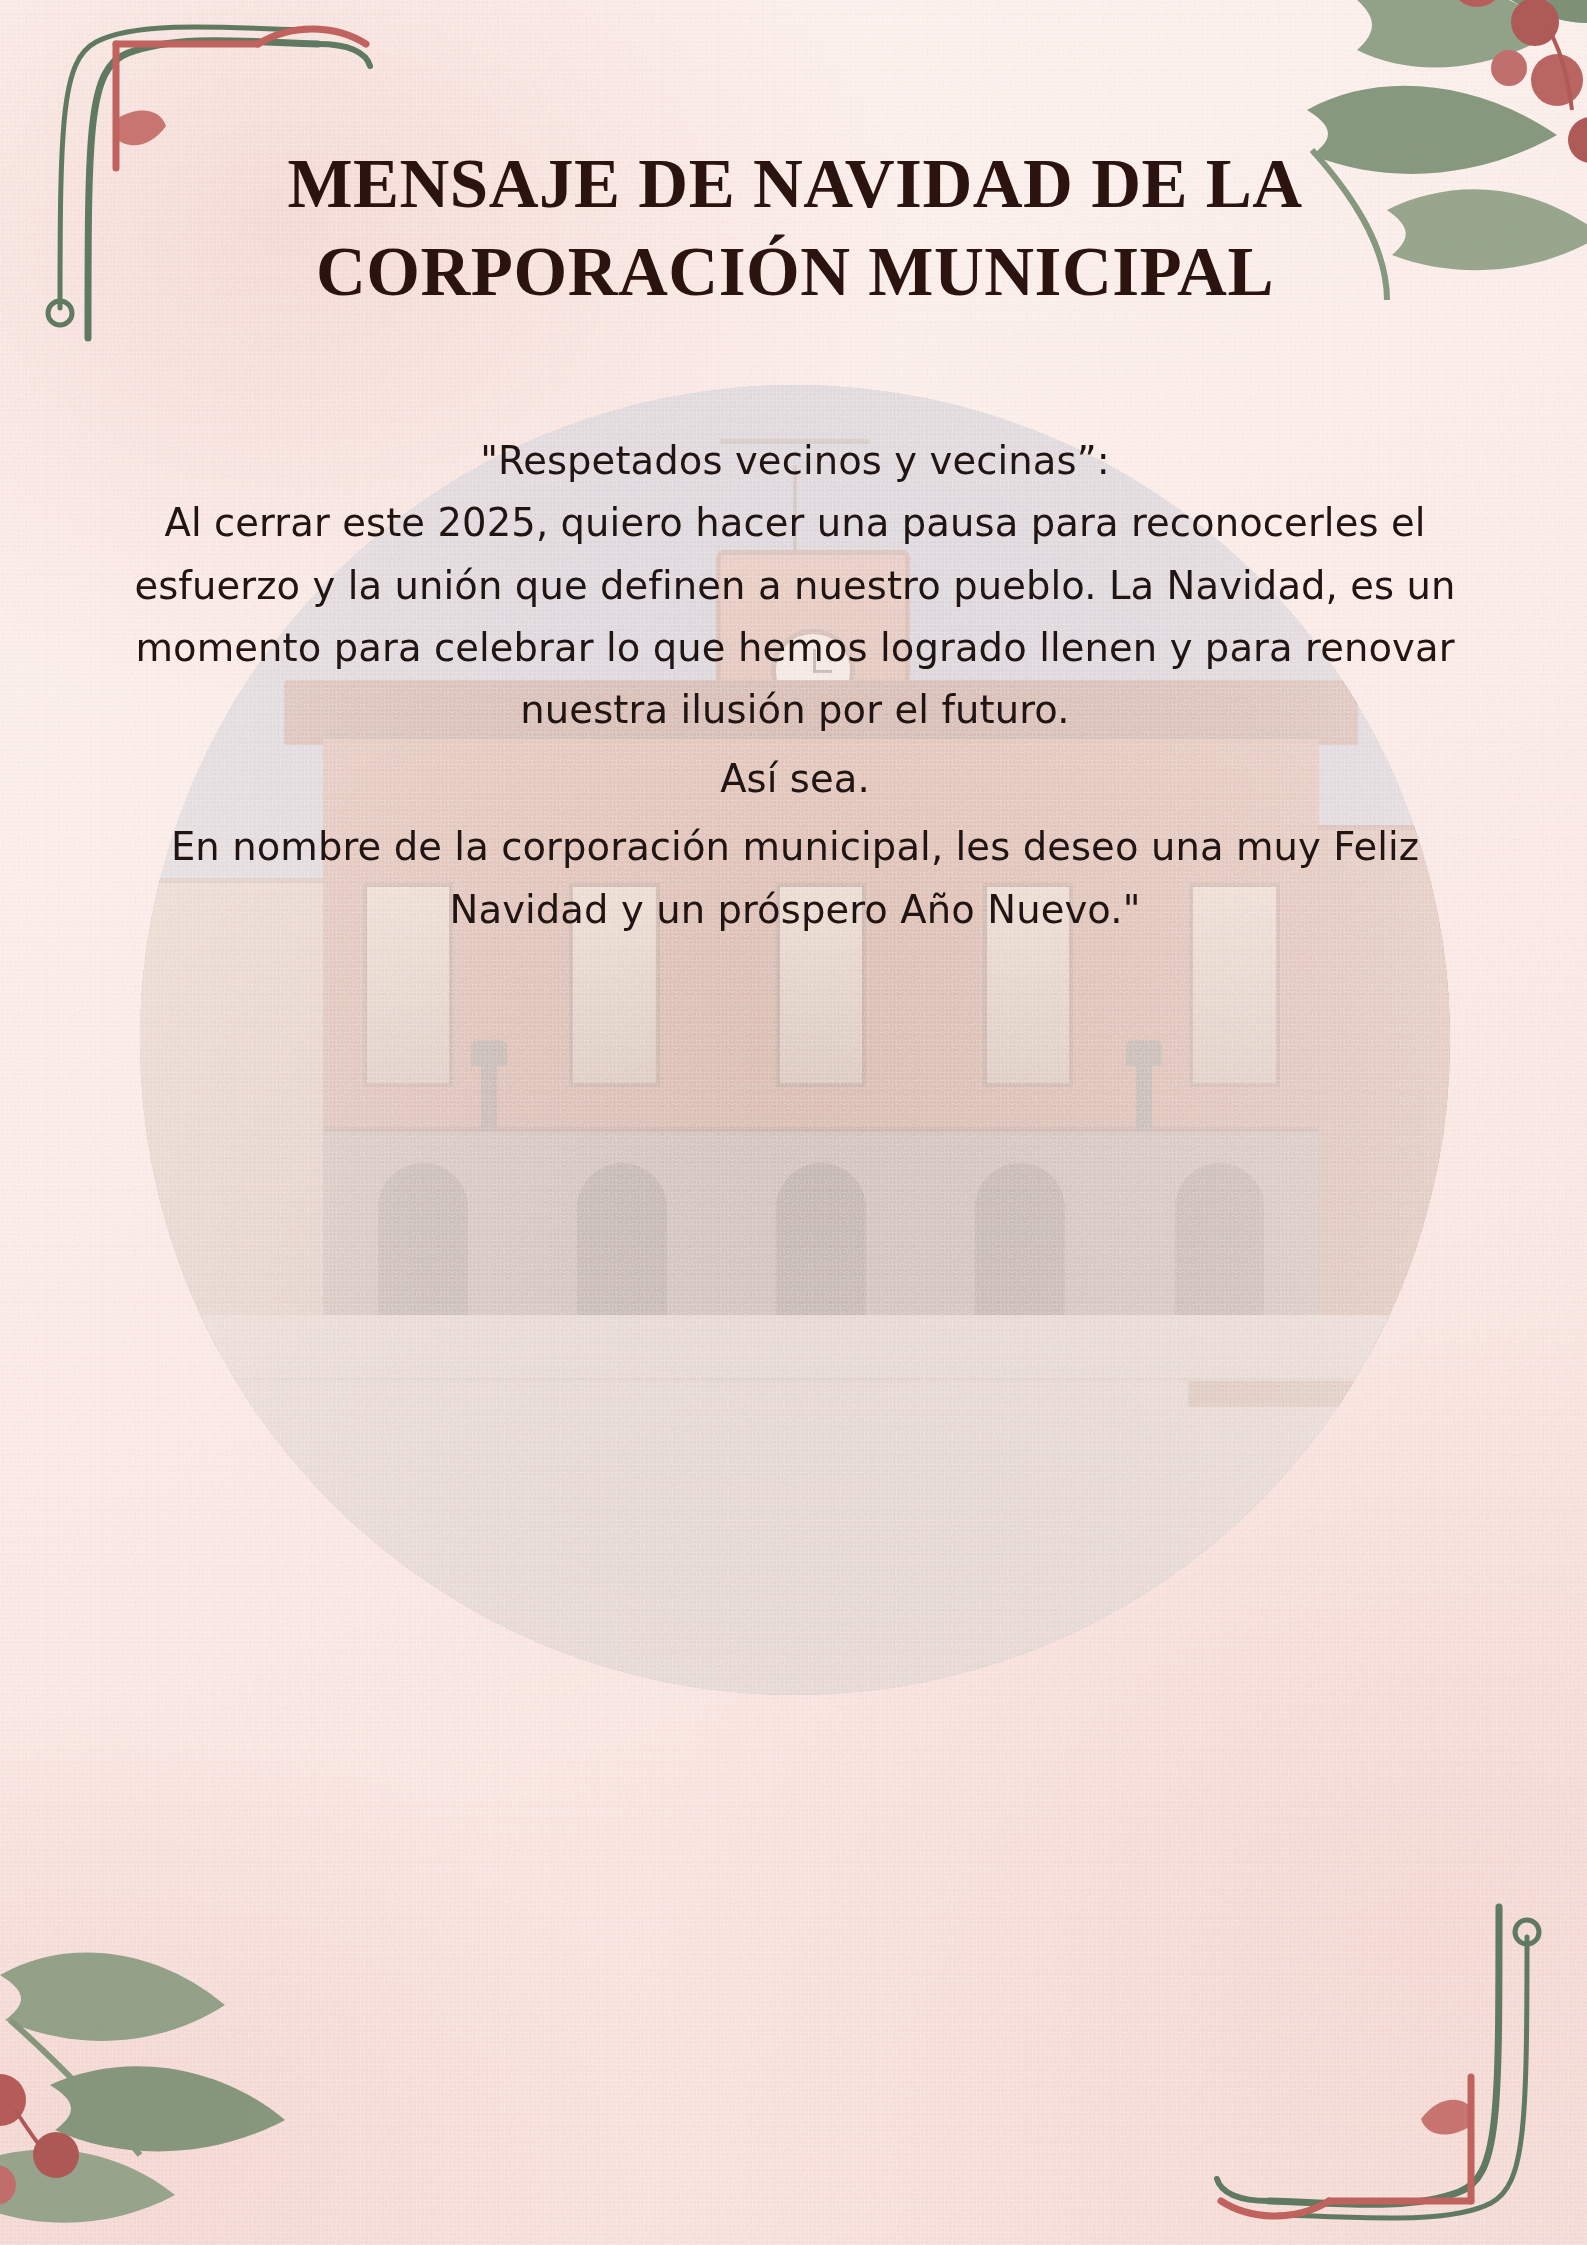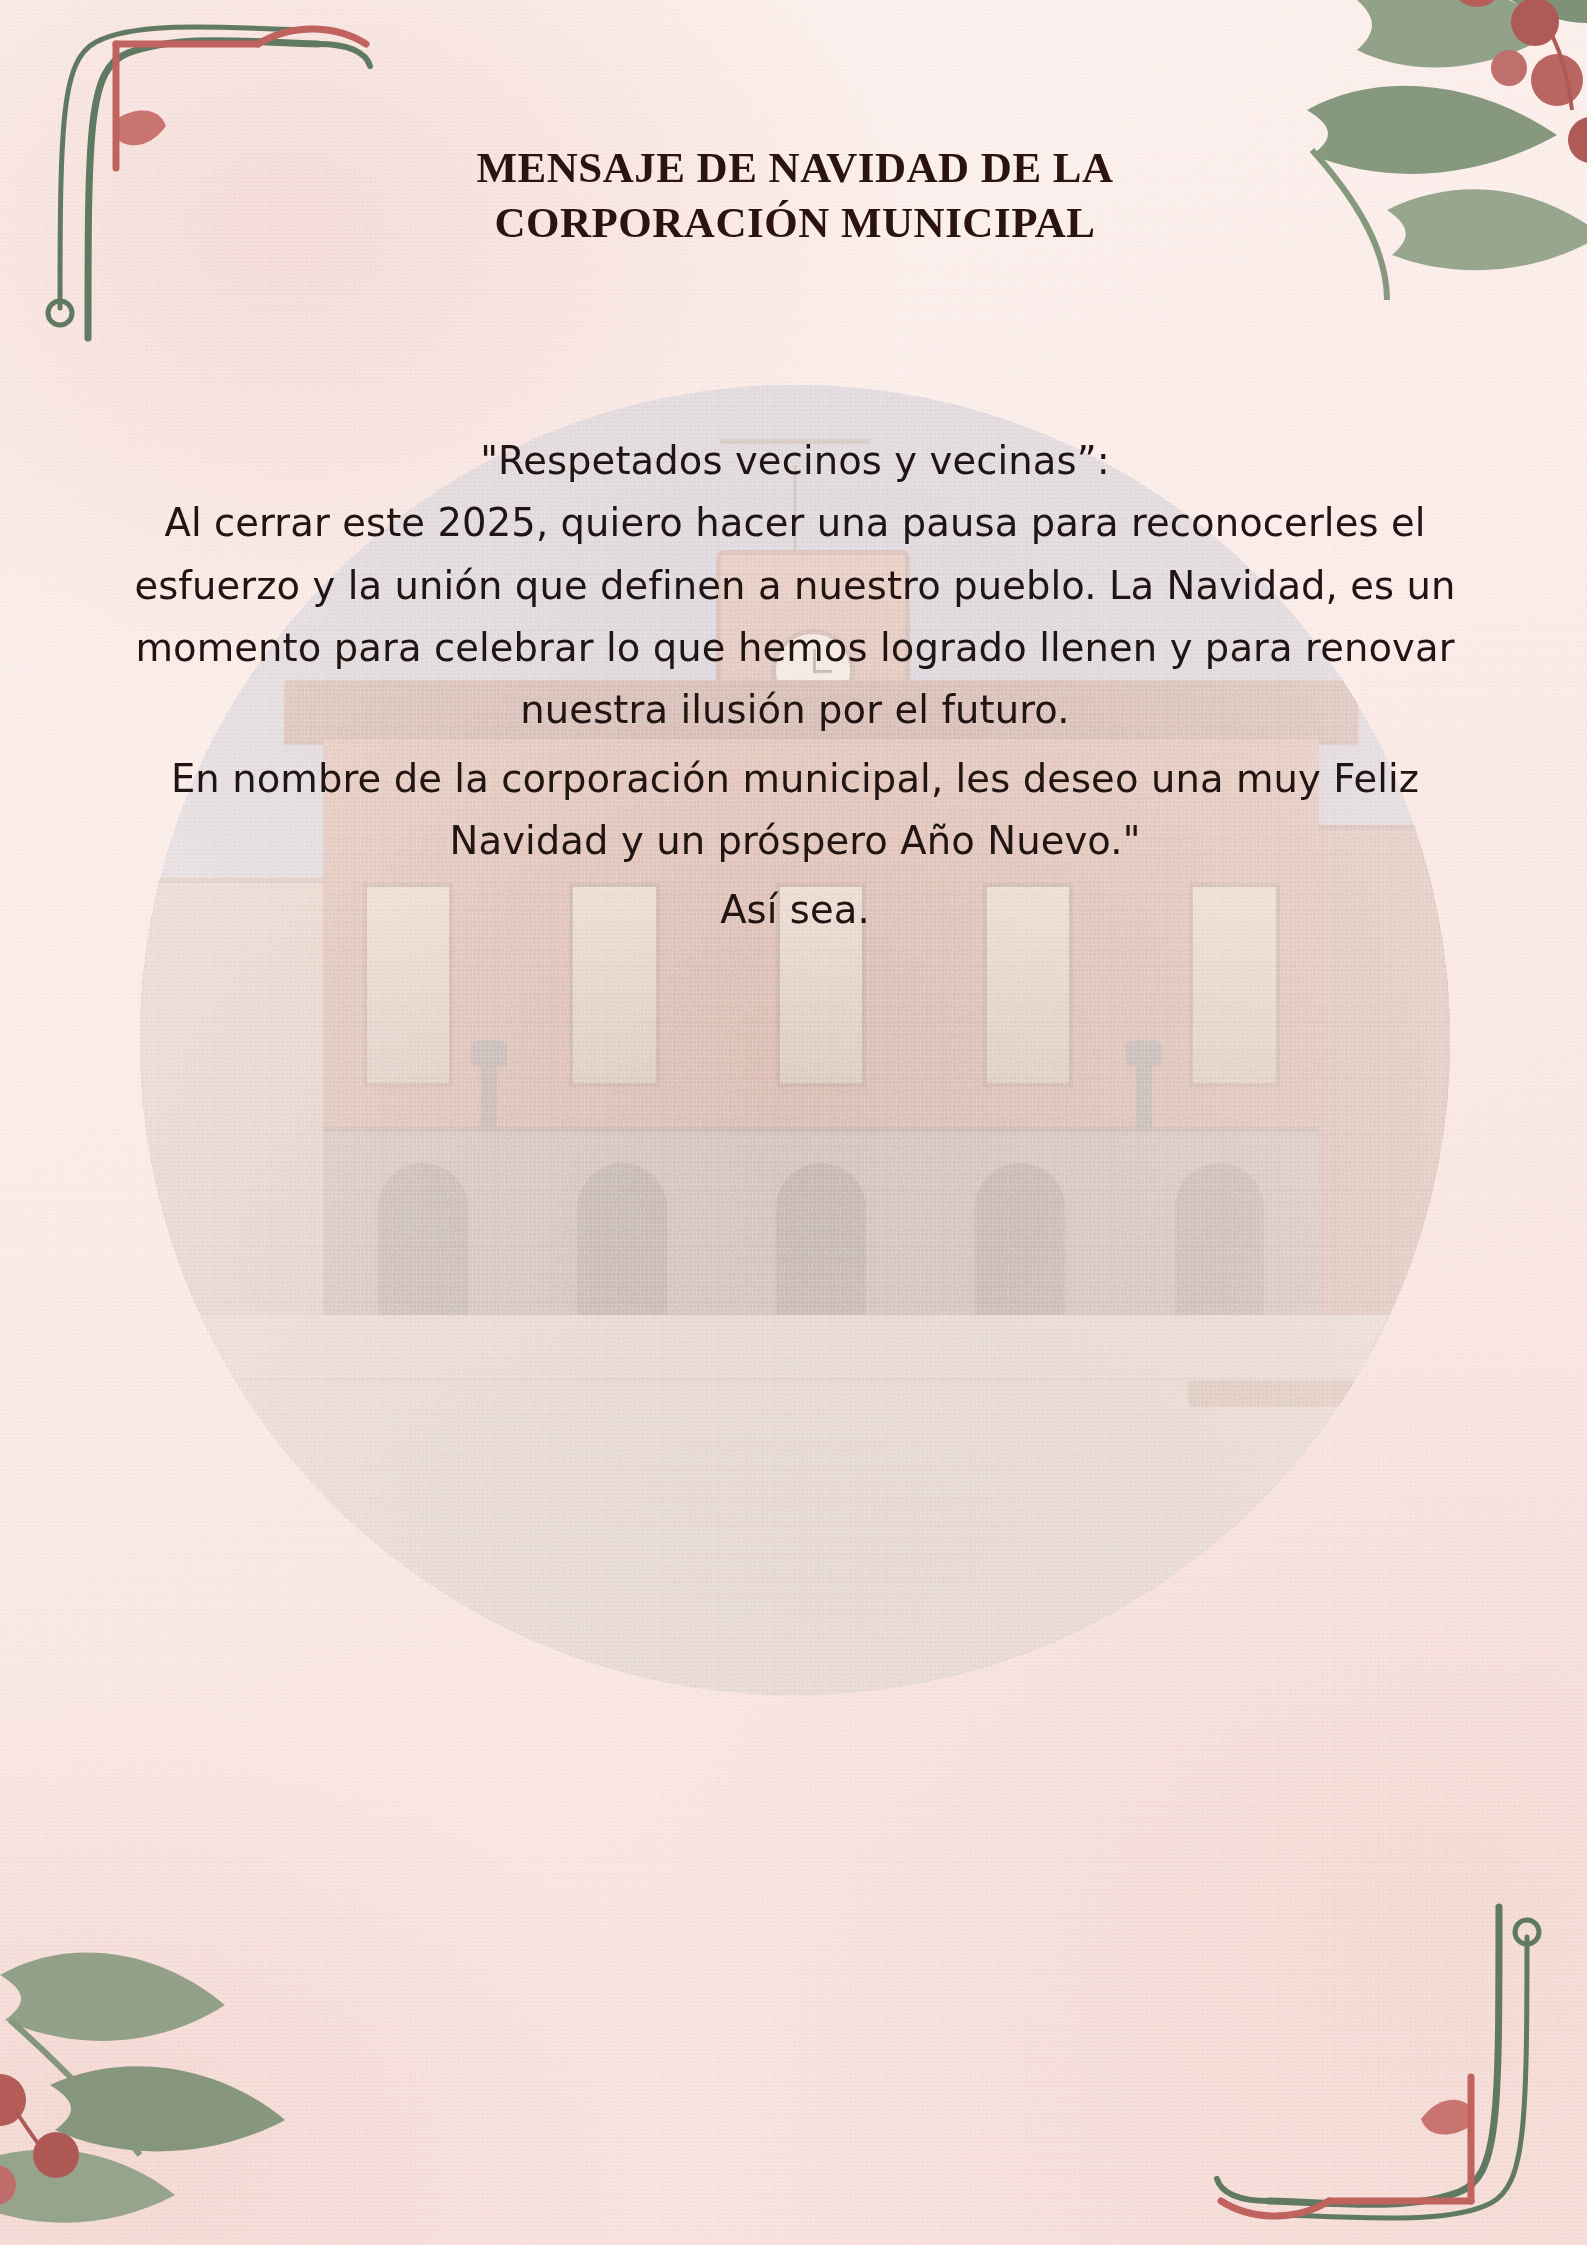--- a/index.html
+++ b/index.html
@@ -255,21 +255,21 @@
     inset: 0;
   }
   #title {
     position: absolute;
     top: 140px;
     left: 120px;
     width: 1350px;
     text-align: center;
     font-family: "Liberation Serif", serif;
     font-weight: bold;
-    font-size: 43px;
+    font-size: 69px;
     line-height: 1.28;
     letter-spacing: 0.5px;
     color: #2b1410;
   }
   #body-text {
     position: absolute;
     top: 430px;
     left: 130px;
     width: 1330px;
     text-align: center;
@@ -397,18 +397,18 @@
 
   <div id="content">
     <div id="title">
       <div>MENSAJE DE NAVIDAD DE LA</div>
       <div>CORPORACIÓN MUNICIPAL</div>
     </div>
 
     <div id="body-text">
       <p class="tight">"Respetados vecinos y vecinas”:</p>
       <p>Al cerrar este 2025, quiero hacer una pausa para reconocerles el esfuerzo y la unión que definen a nuestro pueblo. La Navidad, es un momento para celebrar lo que hemos logrado llenen y para renovar nuestra ilusión por el futuro.</p>
+      <p>Así sea.</p>
       <p>En nombre de la corporación municipal, les deseo una muy Feliz Navidad y un próspero Año Nuevo."</p>
-      <p>Así sea.</p>
     </div>
   </div>
 
 </div>
 
 </body></html>

